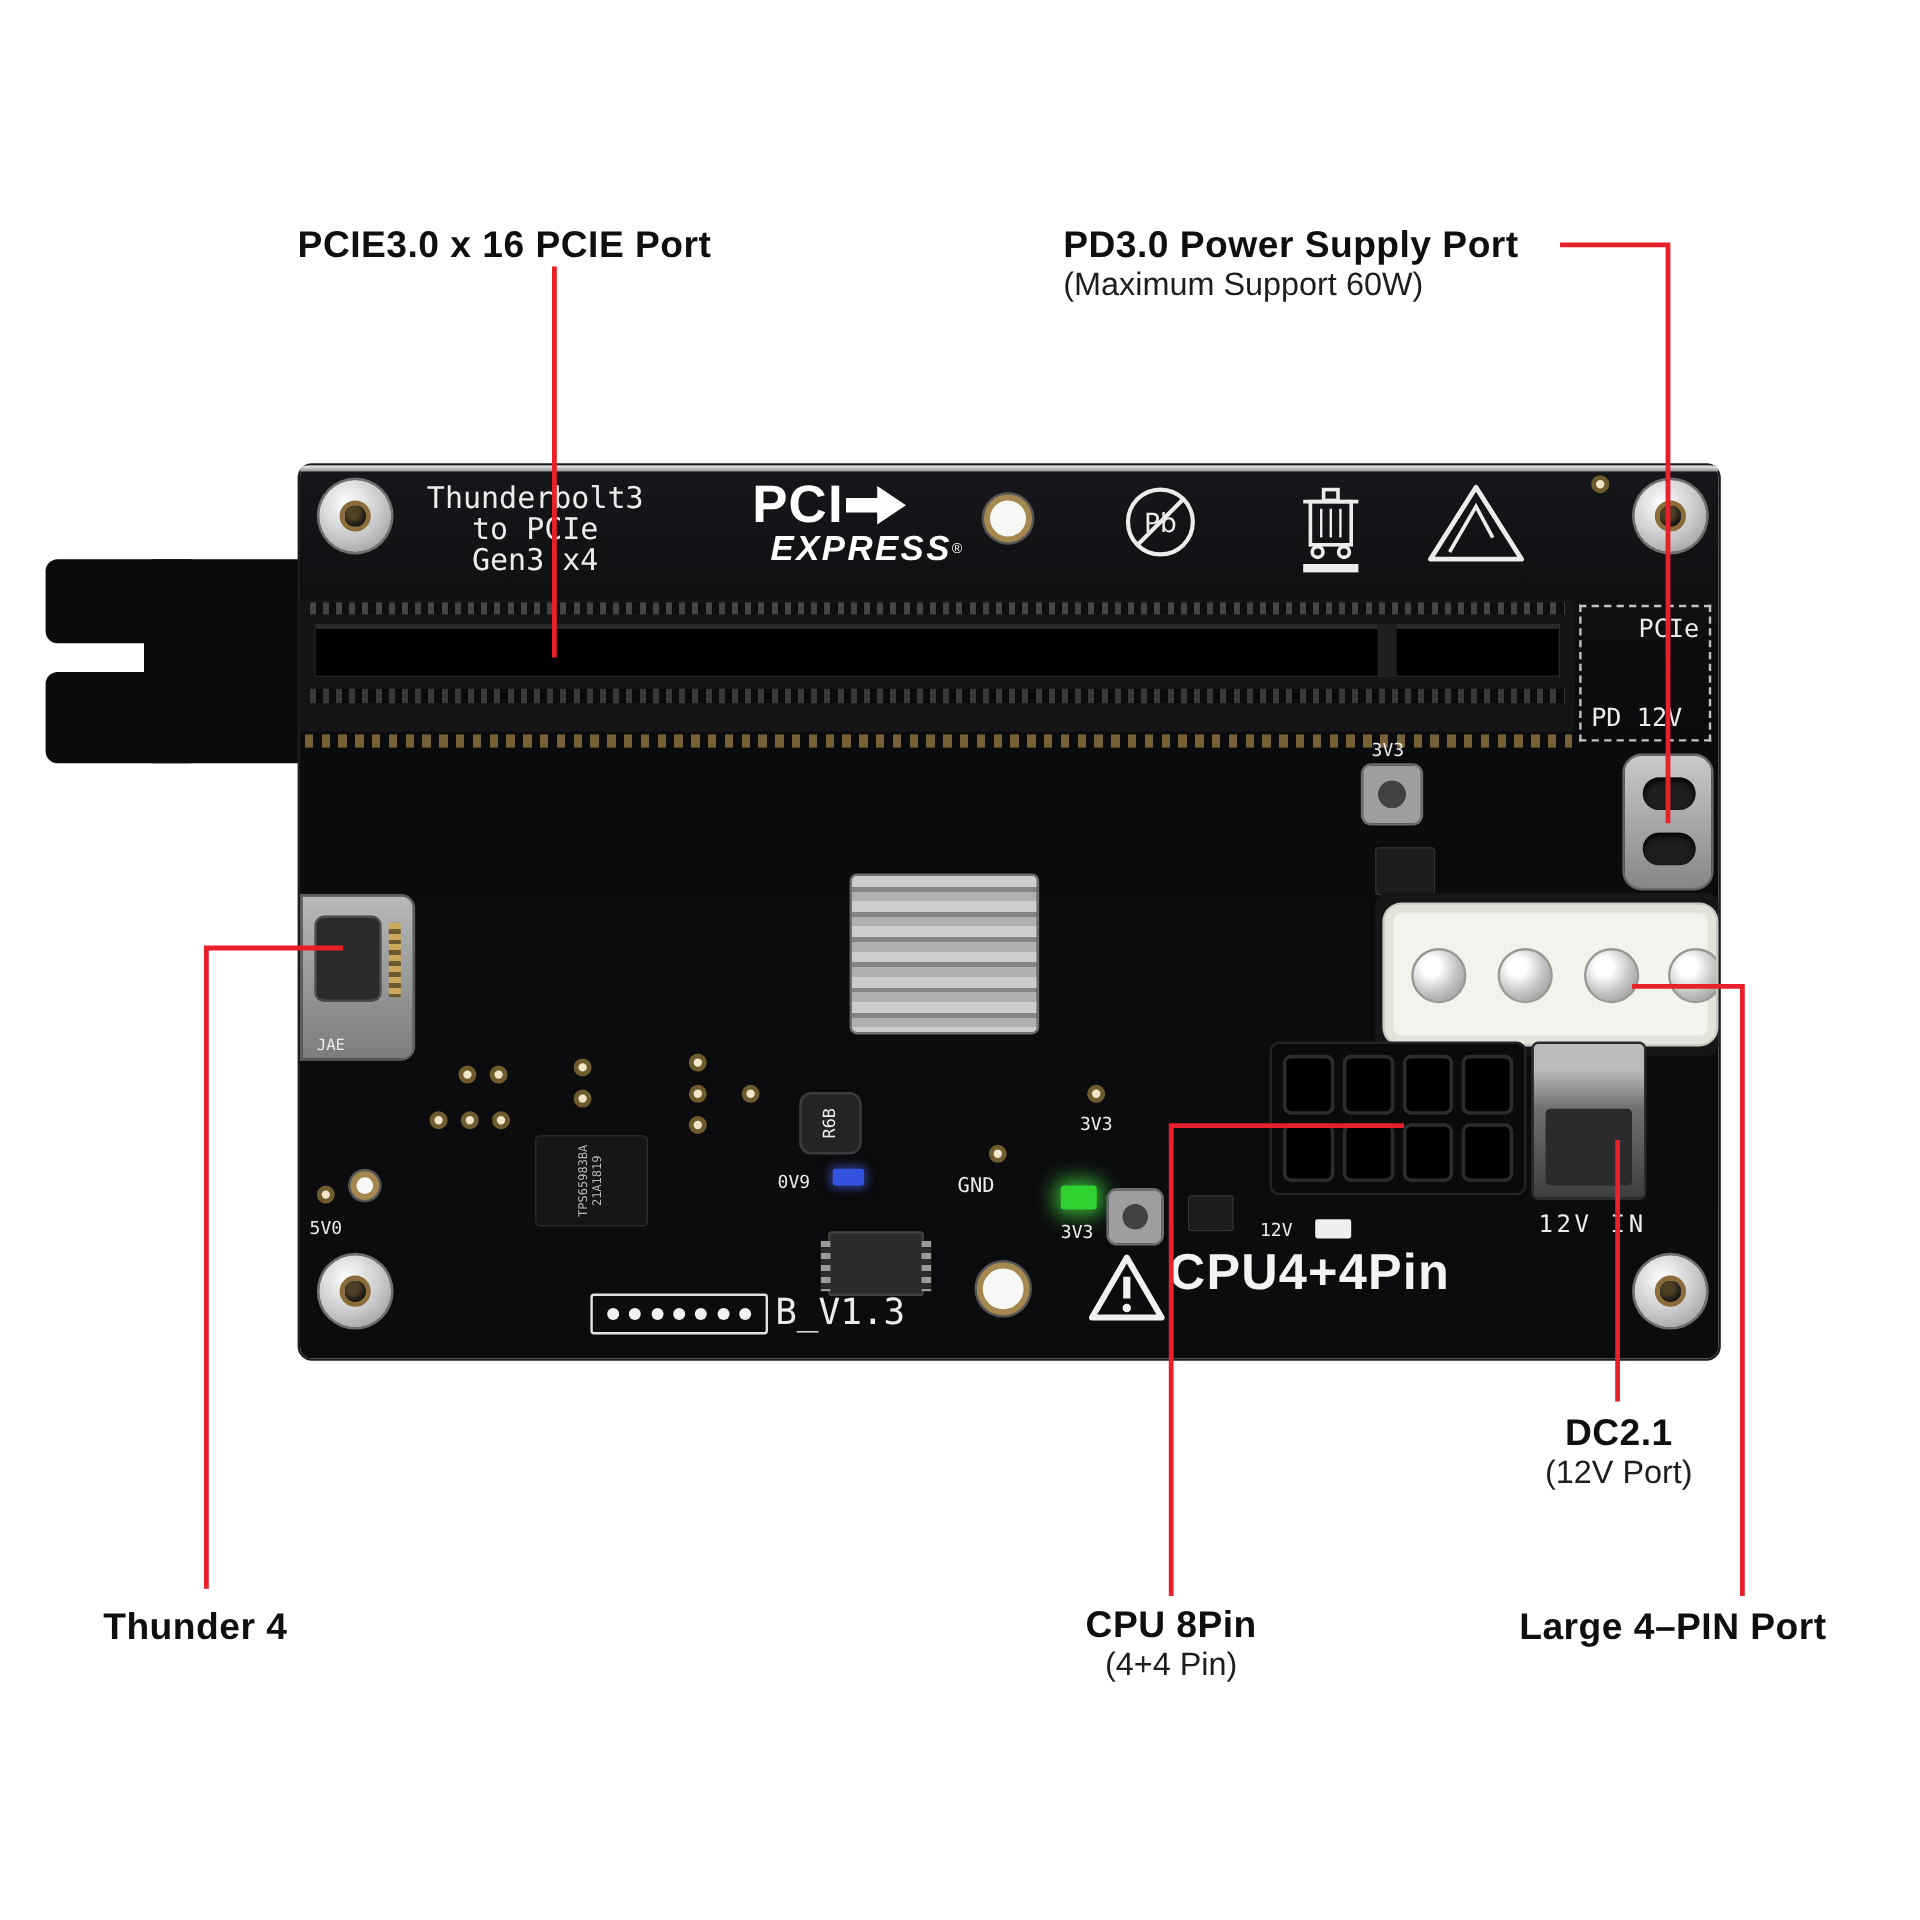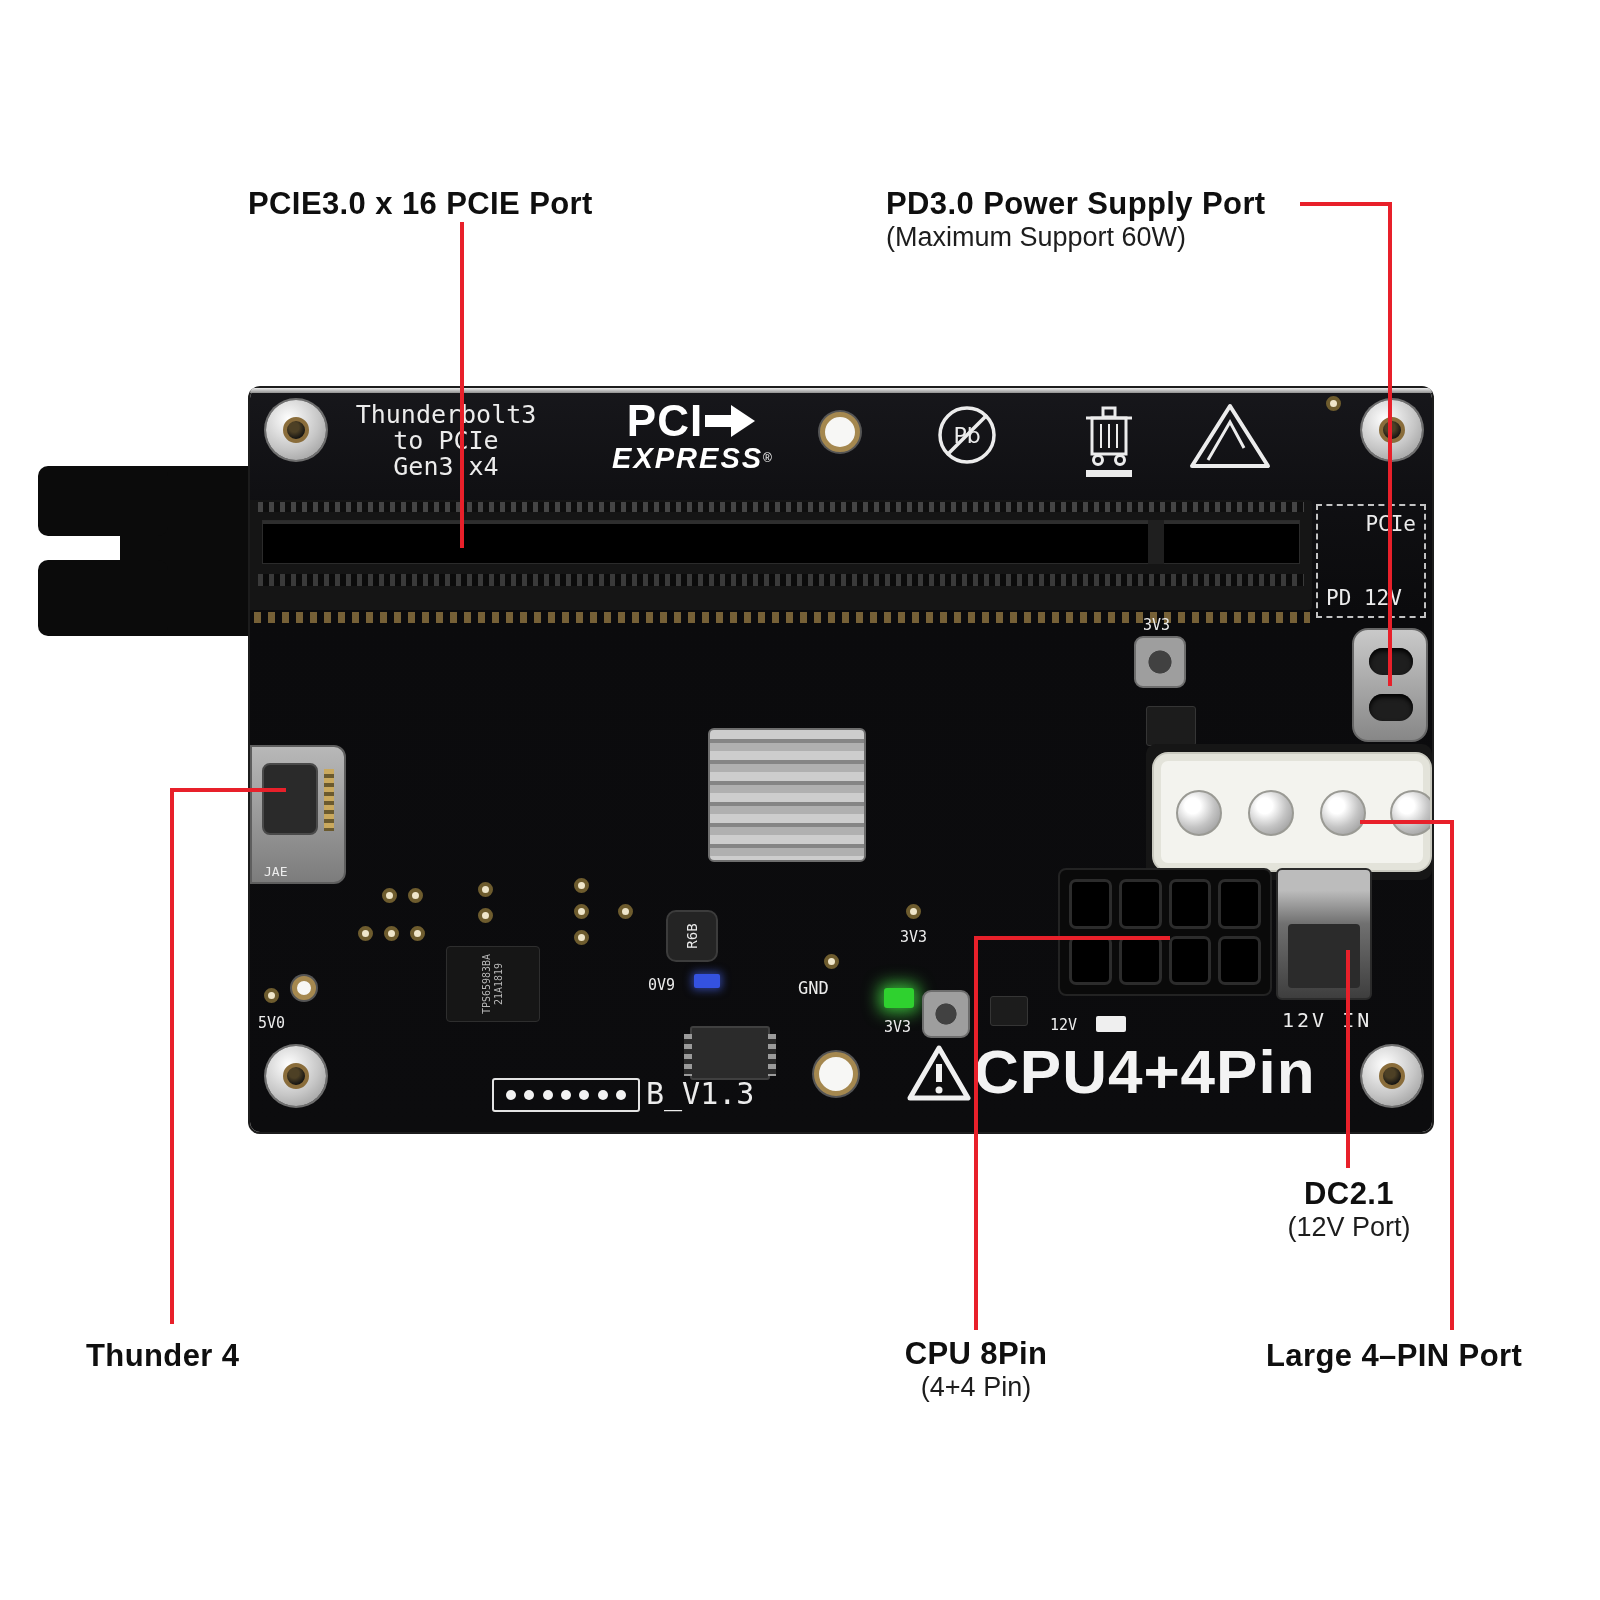--- a/index.html
+++ b/index.html
@@ -38,21 +38,21 @@
               box-shadow:0 0 0 2px #1c1c1c">
 
     <div class="abs" style="left:0;top:0;width:100%;height:5px;background:linear-gradient(#ececec,#909090);border-radius:10px 10px 0 0"></div>
 
     <div class="abs silk" style="left:96px;top:14px;width:200px;text-align:center;font-size:25px;line-height:26px">
       <div>Thunderbolt3</div>
       <div>to PCIe</div>
       <div>Gen3 x4</div>
     </div>
 
-    <div class="abs" style="left:332px;top:8px;width:220px;color:#fff;text-align:center">
+    <div class="abs" style="left:332px;top:8px;width:220px;color:#fff;text-align:right">
       <div style="display:flex;align-items:center;justify-content:center;gap:2px">
         <span style="font-size:44px;font-weight:700;letter-spacing:1px">PCI</span>
         <svg width="52" height="34" viewBox="0 0 52 34">
             <polygon points="0,11 26,11 26,1 50,17 26,33 26,23 0,23" fill="#ffffff"></polygon>
           </svg>
       </div>
       <div style="margin-top:-4px">
         <span style="font-size:29px;font-weight:700;font-style:italic;letter-spacing:2px">EXPRESS</span><span style="font-size:12px;vertical-align:super">®</span>
       </div>
     </div>
@@ -197,21 +197,21 @@
     </div>
     <div class="abs silk" style="left:396px;top:688px;font-size:30px">B_V1.3</div>
 
     <div class="gold-hole" style="left:564px;top:664px;width:44px;height:44px"></div>
 
     <svg class="abs" style="left:656px;top:656px" width="66" height="60" viewBox="0 0 66 60">
       <polygon points="33,4 62,54 4,54" fill="none" stroke="#f0f0f0" stroke-width="5" stroke-linejoin="round"></polygon>
       <line x1="33" y1="20" x2="33" y2="38" stroke="#f0f0f0" stroke-width="6"></line>
       <circle cx="33" cy="46" r="3.5" fill="#f0f0f0"></circle>
     </svg>
-    <div class="abs" style="left:724px;top:648px;font-size:62px;font-weight:600;color:#f3f3f3;letter-spacing:1px">CPU4+4Pin</div>
+    <div class="abs" style="left:724px;top:648px;font-size:42px;font-weight:600;color:#f3f3f3;letter-spacing:1px">CPU4+4Pin</div>
 
     <div class="standoff" style="left:16px;top:12px">
         <div class="standoff-core"></div>
       </div>
     <div class="standoff" style="left:1112px;top:12px">
         <div class="standoff-core"></div>
       </div>
     <div class="standoff" style="left:16px;top:658px">
         <div class="standoff-core"></div>
       </div>

